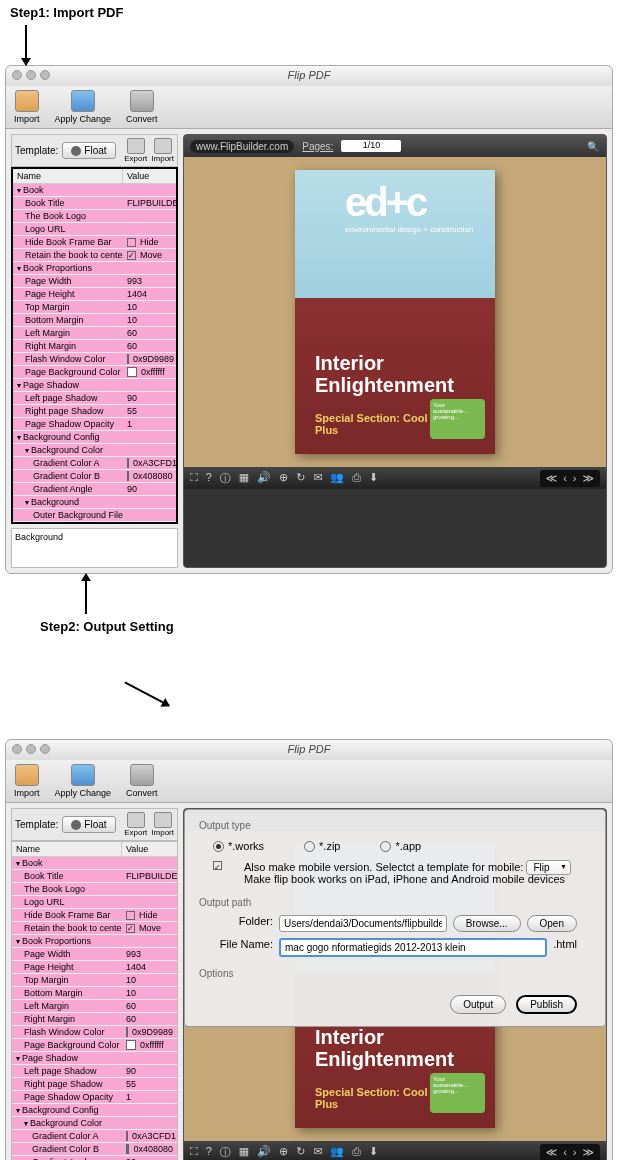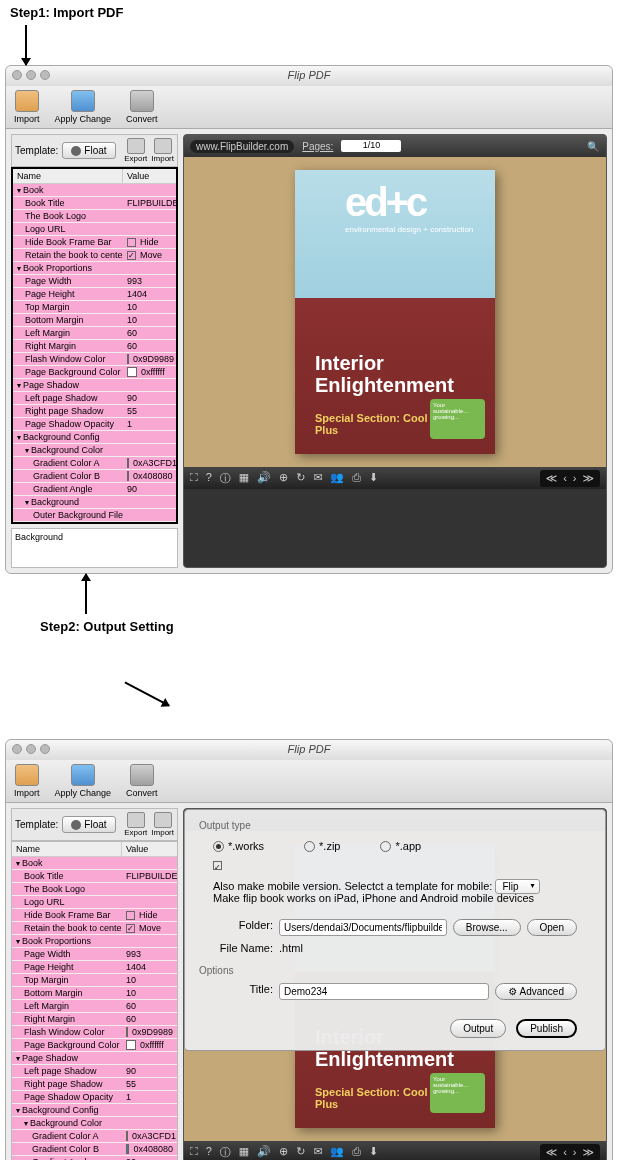--- a/index.html
+++ b/index.html
@@ -58,21 +58,21 @@
 .pb-left { display: flex; gap: 8px; }
 .pb-right { display: flex; gap: 6px; background: #111; padding: 2px 6px; border-radius: 3px; }
 .nav-icon { cursor: pointer; }
 .dialog { position: absolute; top: 0px; left: 0; right: 0; background: rgba(235,235,235,0.97); border: 1px solid #999; border-radius: 4px; padding: 10px 14px; font-size: 11px; z-index: 5; }
 .dlg-section { margin-bottom: 8px; }
 .dlg-label { color: #666; font-size: 10px; margin-bottom: 4px; }
 .radio-row { display: flex; gap: 40px; padding: 5px 14px; }
 .radio-opt { display: flex; align-items: center; gap: 4px; cursor: pointer; }
 .radio { width: 11px; height: 11px; border: 1px solid #666; border-radius: 50%; display: inline-flex; align-items: center; justify-content: center; }
 .radio.on::after { content: ''; width: 5px; height: 5px; background: #333; border-radius: 50%; }
-.mobile-row { display: flex; gap: 10px; padding: 4px 14px; align-items: flex-start; flex-direction: column; }
+.mobile-row { display: flex; gap: 20px; padding: 4px 14px; align-items: flex-start; }
 .mobile-txt { flex: 1; }
 .select-box { background: linear-gradient(#fff,#eee); border: 1px solid #999; border-radius: 3px; padding: 1px 20px 1px 6px; font-size: 10px; position: relative; }
 .select-box::after { content: '▾'; position: absolute; right: 4px; top: 1px; font-size: 8px; }
 .field-row { display: flex; align-items: flex-start; gap: 6px; padding: 3px 14px; }
 .field-lbl { width: 60px; text-align: right; }
 .text-input { flex: 1; background: #fff; border: 1px solid #999; border-radius: 3px; padding: 2px 4px; font-size: 10px; }
 .text-input.blue { border: 2px solid #5090e0; }
 .mac-btn { background: linear-gradient(#fff, #ddd); border: 1px solid #888; border-radius: 10px; padding: 2px 12px; font-size: 10px; cursor: pointer; }
 .mac-btn.highlight { border: 2px solid #000; }
 .btn-row { display: flex; justify-content: flex-end; gap: 10px; padding: 8px 14px 2px; }
@@ -603,38 +603,35 @@
           <div class="mobile-row">
             <span class="cbox checked"></span>
             <div class="mobile-txt">
               <span>Also make mobile version. Selectct a template for mobile:</span>
               <span class="select-box">Flip</span><br>
               <span>Make flip book works on iPad, iPhone and Android mobile devices</span>
             </div>
           </div>
         </div>
         <div class="dlg-section">
+          <div class="dlg-label">Output path</div>
           <div class="field-row">
             <span class="field-lbl">Folder:</span>
             <input class="text-input" value="Users/dendai3/Documents/flipbuilder/" style="">
             <button class="mac-btn">Browse...</button>
             <button class="mac-btn">Open</button>
           </div>
           <div class="field-row">
             <span class="field-lbl">File Name:</span>
+            <input class="text-input blue" value="mac gogo nformatiegids 2012-2013 klein" style="">
             <span>.html</span>
           </div>
         </div>
         <div class="dlg-section">
           <div class="dlg-label">Options</div>
-          <div class="field-row">
-            <span class="field-lbl">Title:</span>
-            <input class="text-input" value="Demo234" style="">
-            <button class="mac-btn"><span>⚙</span> <span>Advanced</span></button>
-          </div>
         </div>
         <div class="btn-row">
           <button class="mac-btn">Output</button>
           <button class="mac-btn highlight">Publish</button>
         </div>
       </div>
     </div>
   </div>
 </div>
 

